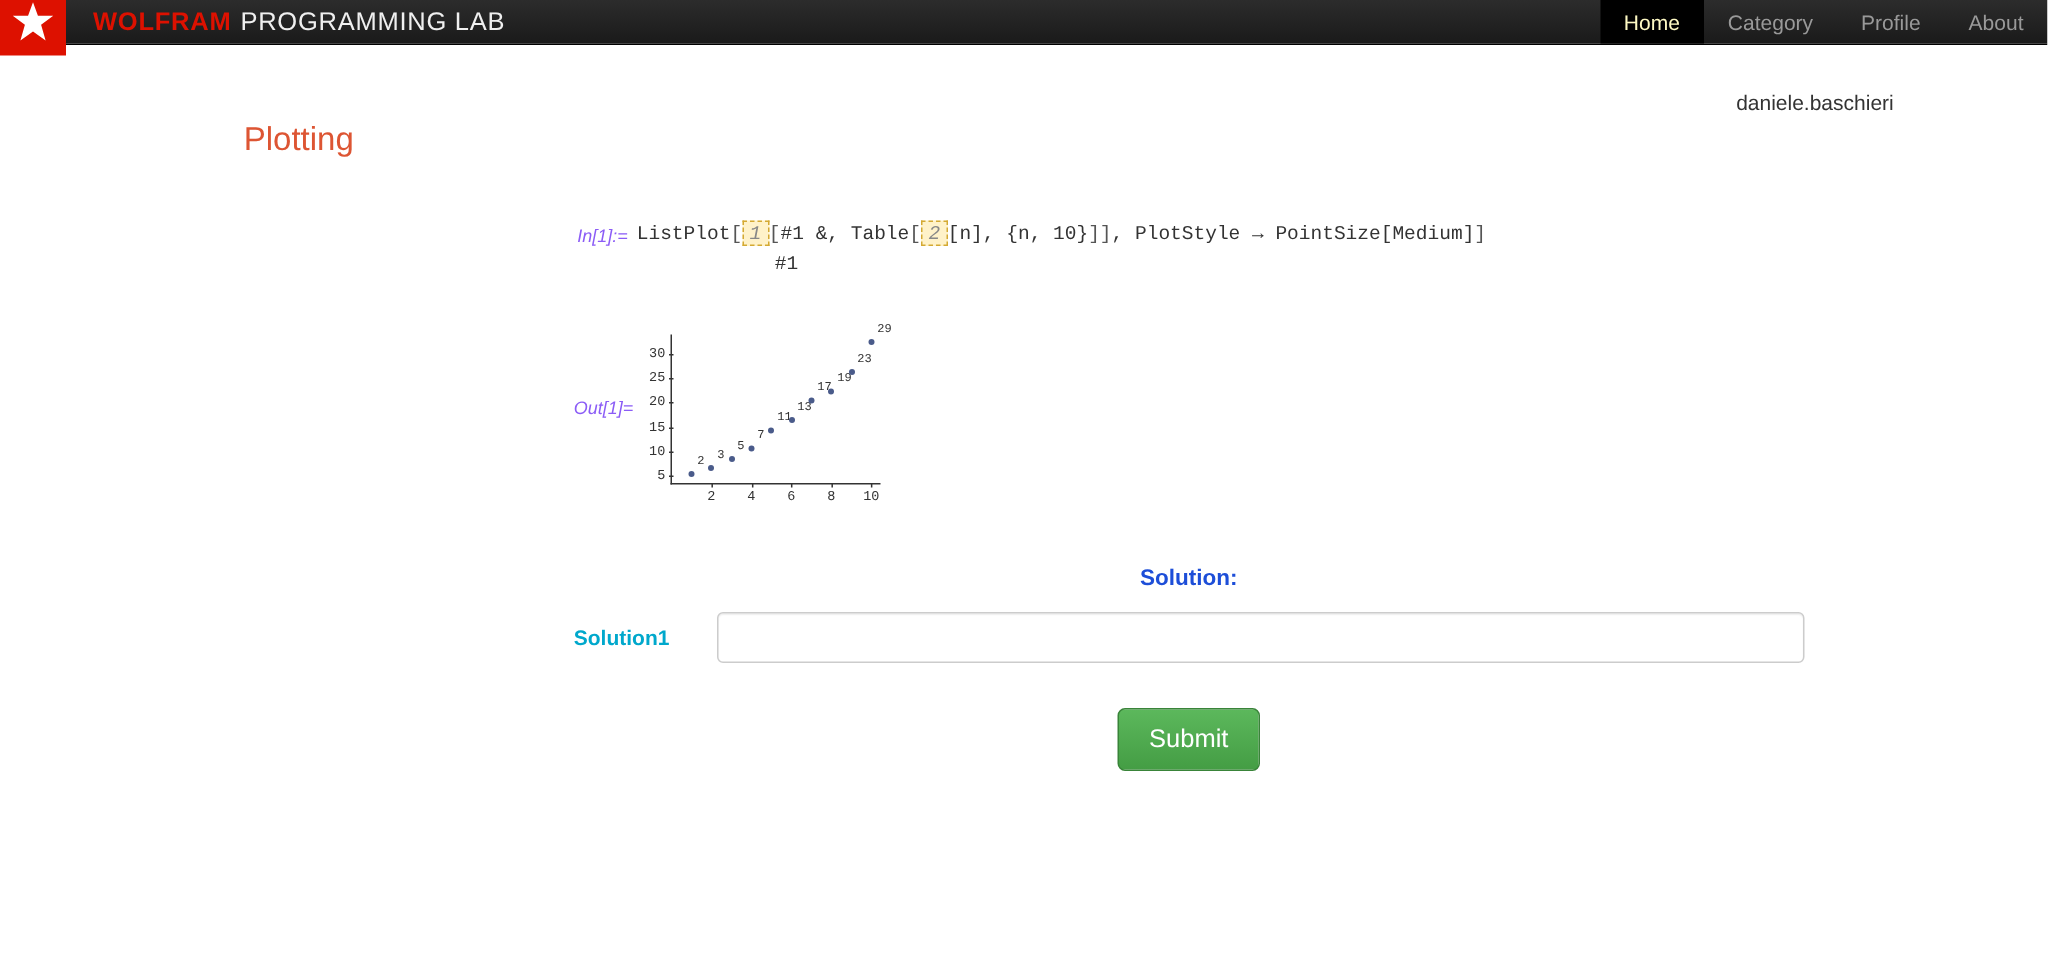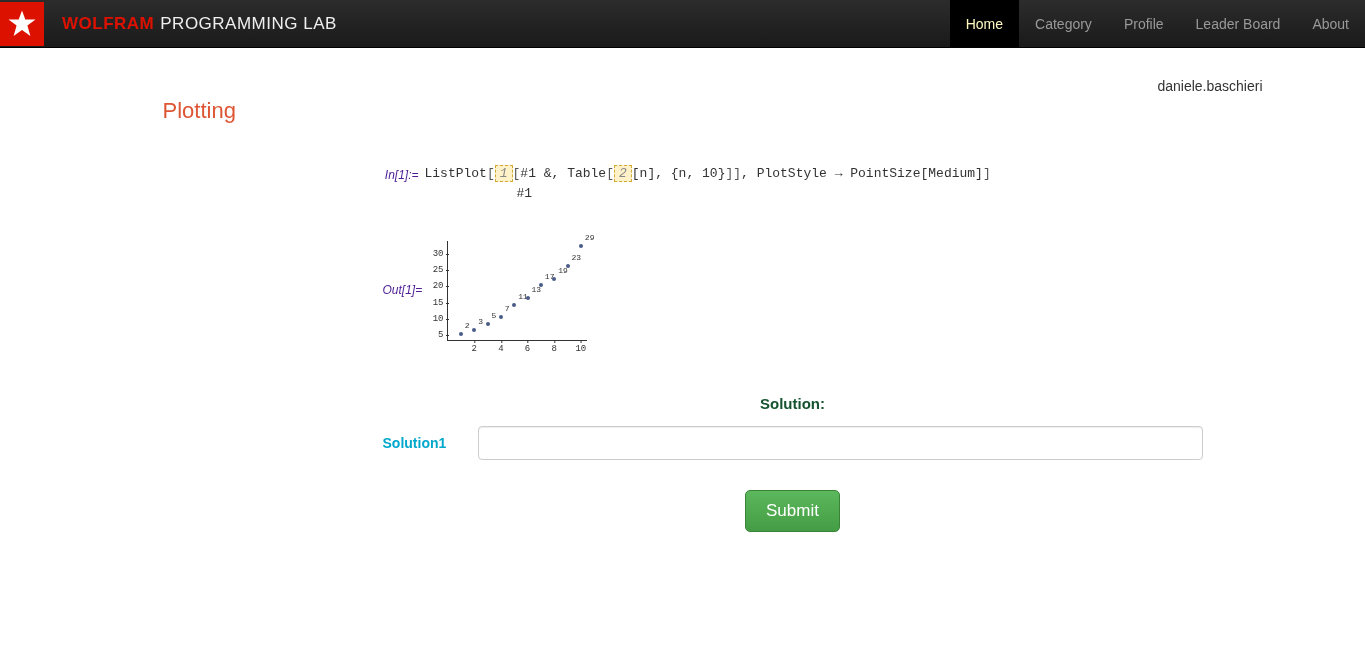--- a/index.html
+++ b/index.html
@@ -1,20 +1,20 @@
 <!DOCTYPE html>
 <html><head>
   <meta charset="utf-8">
   <style>
     * { margin: 0; padding: 0; box-sizing: border-box; }
     body { font-family: "Helvetica Neue", Helvetica, Arial, sans-serif; font-size: 14px; background: #fff; color: #333; }
     
     .navbar {
       background: linear-gradient(to bottom, #2c2c2c, #1a1a1a);
-      height: 48px;
+      height: 30px;
       display: flex;
       align-items: stretch;
       border-bottom: 1px solid #000;
     }
     .navbar-brand {
       display: flex;
       align-items: center;
     }
     .logo-box {
       width: 44px;
@@ -68,21 +68,21 @@
     .score-line { font-size: 14px; }
     .score-value { font-size: 28px; }
     
     .notebook {
       margin-top: 40px;
       margin-left: 280px;
       max-width: 820px;
     }
     .cell-row { display: flex; align-items: flex-start; margin-bottom: 8px; }
     .cell-label {
-      color: #4c1d95;
+      color: #8b5cf6;
       font-style: italic;
       font-size: 12px;
       width: 42px;
       text-align: right;
       padding-right: 6px;
       padding-top: 4px;
       flex-shrink: 0;
     }
     .cell-content {
       font-family: "Courier New", monospace;
@@ -156,21 +156,21 @@
     }
     .data-label {
       position: absolute;
       font-size: 8px;
       transform: translate(2px, -2px);
     }
     
     .solution-section { margin-top: 28px; margin-left: 280px; max-width: 820px; }
     .solution-header {
       text-align: center;
-      color: #14532d;
+      color: #1d4ed8;
       font-weight: bold;
       font-size: 15px;
       margin-bottom: 14px;
     }
     .form-row {
       display: flex;
       align-items: center;
       margin-bottom: 18px;
     }
     .form-label {
@@ -212,21 +212,20 @@
     <div class="brand-text">
       <span class="brand-red">WOLFRAM</span>
       <span class="brand-white">PROGRAMMING LAB</span>
     </div>
   </div>
   <div class="nav-spacer"></div>
   <div class="nav-items">
     <div class="nav-item active">Home</div>
     <div class="nav-item">Category</div>
     <div class="nav-item">Profile</div>
-    <div class="nav-item">Leader Board</div>
     <div class="nav-item">About</div>
   </div>
 </div>
 
 <div class="container">
   <div class="top-row">
     <h2 class="page-title">Plotting</h2>
     <div class="user-info">
       <div class="username">daniele.baschieri</div>
     </div>

